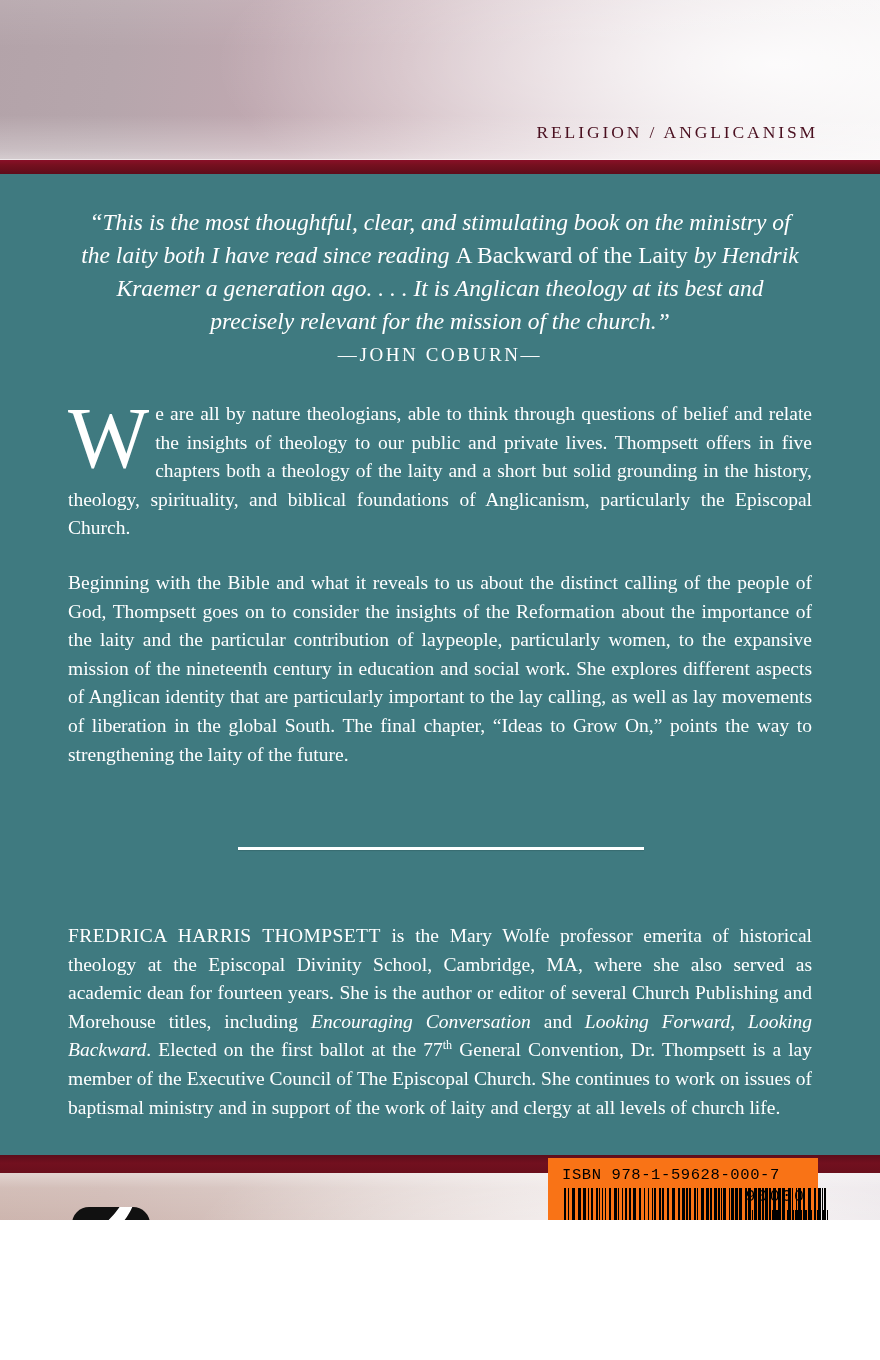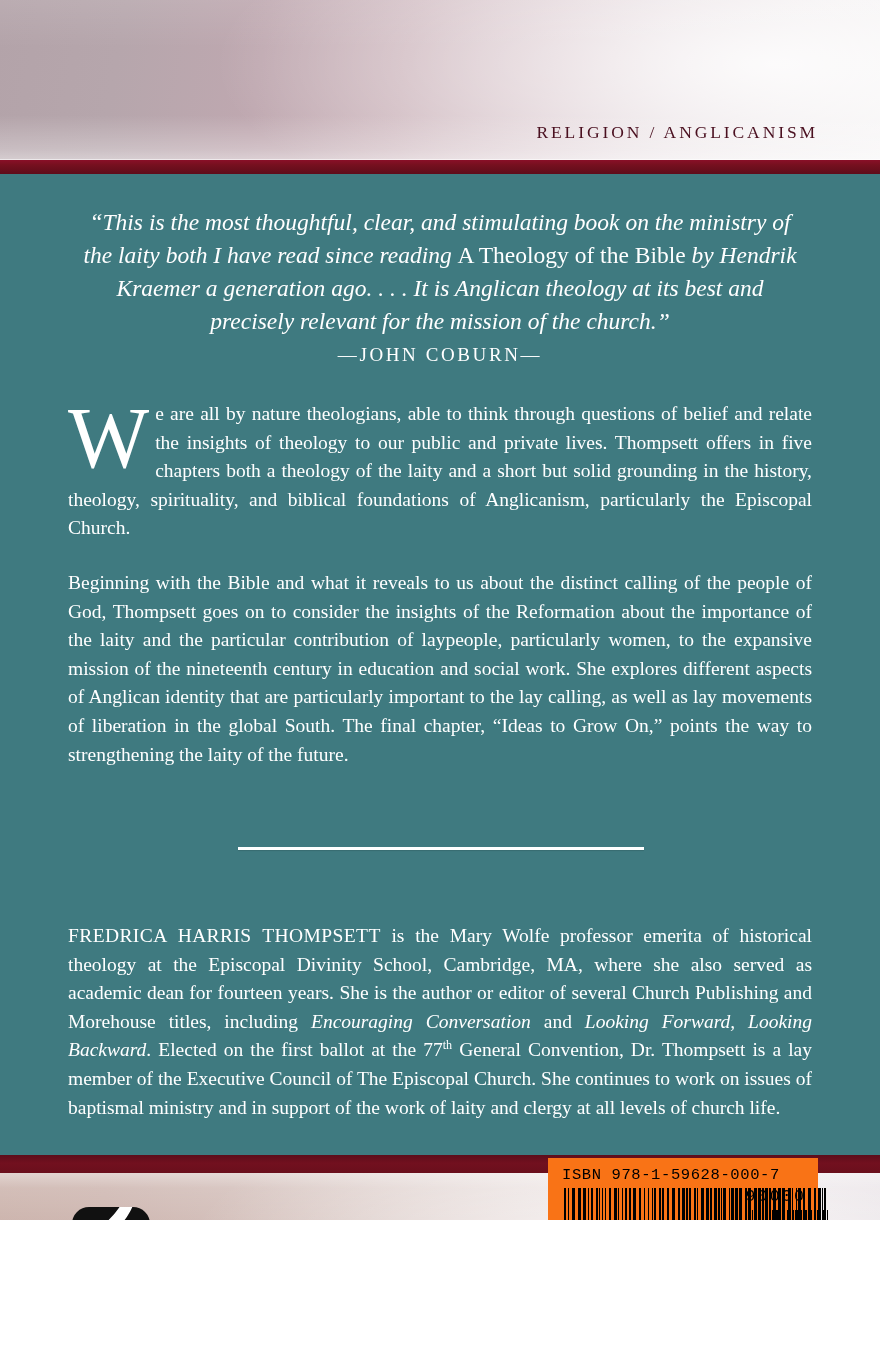--- a/index.html
+++ b/index.html
@@ -331,21 +331,21 @@
     <div class="top-band-sheen"></div>
   </div>
   <div class="category-line">RELIGION / ANGLICANISM</div>
 
   <div class="divider-top"></div>
 
   <div class="teal-panel">
     <div class="inner">
 
       <div class="pullquote">
-        <span>“This is the most thoughtful, clear, and stimulating book on the ministry of the laity both I have read since reading </span><span class="roman">A Theology of the Bible</span><span> by Hendrik Kraemer a generation ago. . . . It is Anglican theology at its best and precisely relevant for the mission of the church.”</span>
+        <span>“This is the most thoughtful, clear, and stimulating book on the ministry of the laity both I have read since reading </span><span class="roman">A Backward of the Laity</span><span> by Hendrik Kraemer a generation ago. . . . It is Anglican theology at its best and precisely relevant for the mission of the church.”</span>
       </div>
       <div class="attribution">—JOHN COBURN—</div>
 
       <div class="body-copy para-first">
         <span class="dropcap">W</span><span>e are all by nature theologians, able to think through questions of belief and relate the insights of theology to our public and private lives. Thompsett offers in five chapters both a theology of the laity and a short but solid grounding in the history, theology, spirituality, and biblical foundations of Anglicanism, particularly the Episcopal Church.</span>
       </div>
 
       <div class="body-copy para-2">Beginning with the Bible and what it reveals to us about the distinct calling of the people of God, Thompsett goes on to consider the insights of the Reformation about the importance of the laity and the particular contribution of laypeople, particularly women, to the expansive mission of the nineteenth century in education and social work. She explores different aspects of Anglican identity that are particularly important to the lay calling, as well as lay movements of liberation in the global South. The final chapter, “Ideas to Grow On,” points the way to strengthening the laity of the future.</div>
 
     </div>

